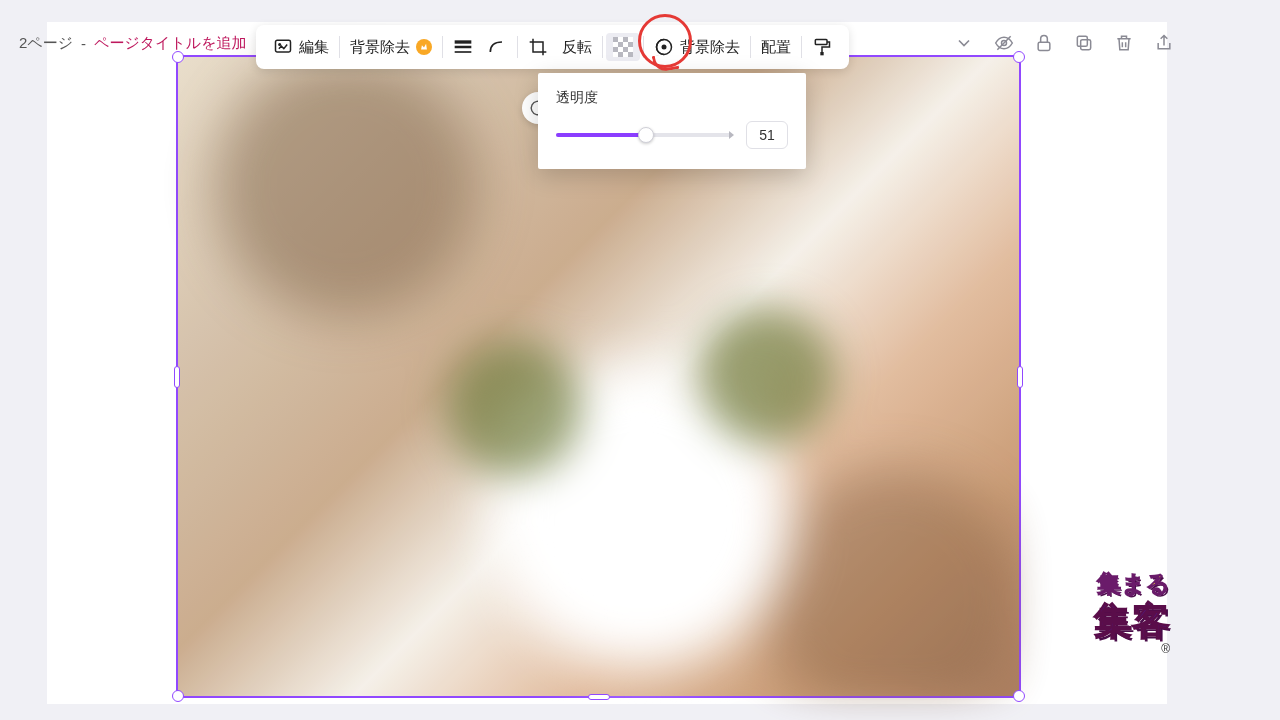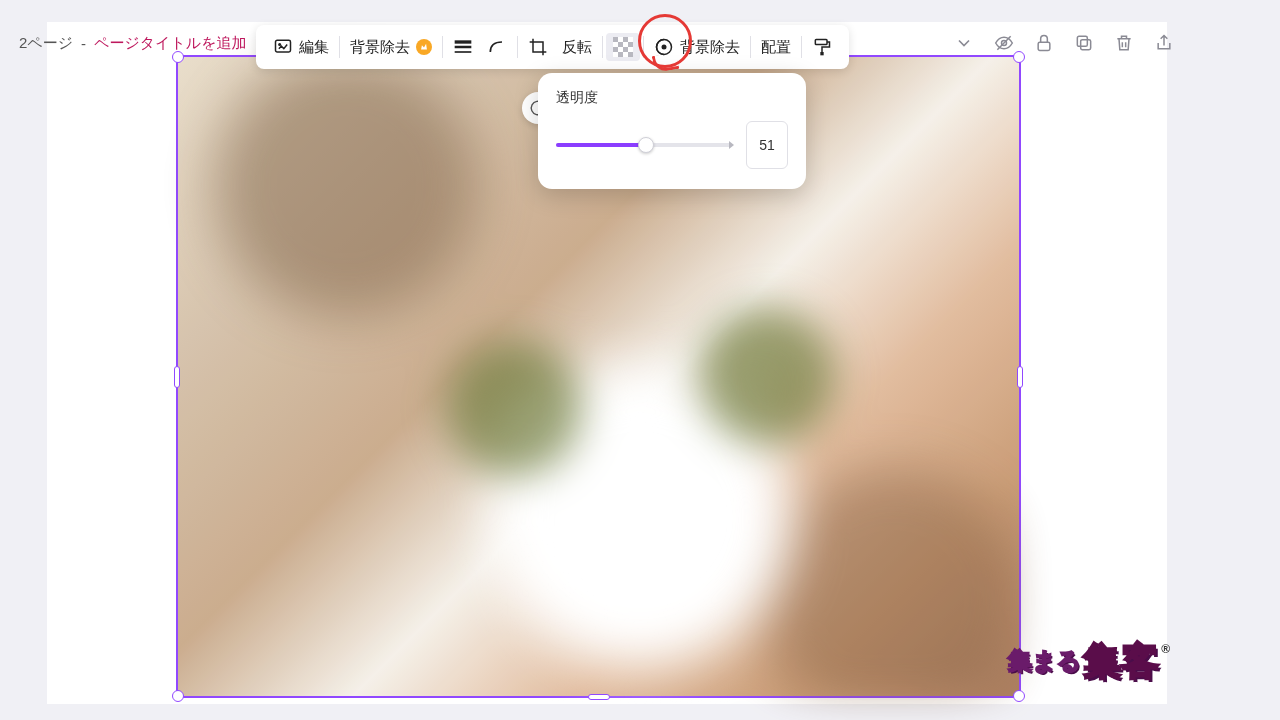--- a/index.html
+++ b/index.html
@@ -128,21 +128,21 @@
     .util-row .u { width: 22px; height: 22px; cursor: pointer; display:flex; align-items:center; justify-content:center;}
     .util-row svg { width: 20px; height: 20px; stroke:#8a8a94; }
 
     
     .popover {
       position: absolute;
       left: 538px;
       top: 73px;
       width: 268px;
       background: #fff;
-      border-radius: 14px;
+      border-radius: 2px;
       box-shadow: 0 6px 24px rgba(0,0,0,0.18);
       padding: 16px 18px 20px;
       z-index: 20;
     }
     .popover-title {
       font-size: 14px;
       color: #333;
       margin-bottom: 14px;
     }
     .slider-row {
@@ -178,21 +178,21 @@
       position: absolute;
       right: -2px; top: 50%;
       transform: translateY(-50%);
       width: 0; height: 0;
       border-top: 4px solid transparent;
       border-bottom: 4px solid transparent;
       border-left: 5px solid #b8b8c0;
     }
     .value-box {
       width: 42px;
-      height: 48px;
+      height: 28px;
       border: 1px solid #e0e0e6;
       border-radius: 6px;
       display: flex;
       align-items: center;
       justify-content: center;
       font-size: 14px;
       color: #333;
     }
 
     
@@ -217,24 +217,25 @@
       border-radius:0 0 0 14px;
       transform:rotate(-10deg);
     }
 
     
     .watermark {
       position: absolute;
       right: 110px;
       bottom: 40px;
       z-index: 8;
-      font-weight: 700;
+      font-weight: 400;
       display:flex;
-      align-items:center;
+      align-items:flex-end;
       gap:2px;
+      flex-direction:column;
     }
     .wm1 {
       font-size: 24px;
       color: #ffeb3b;
       -webkit-text-stroke: 2px #6a1b6a;
       text-shadow: 2px 2px 0 #4a0d4a;
     }
     .wm2 {
       font-size: 38px;
       color: #4c1d95;

